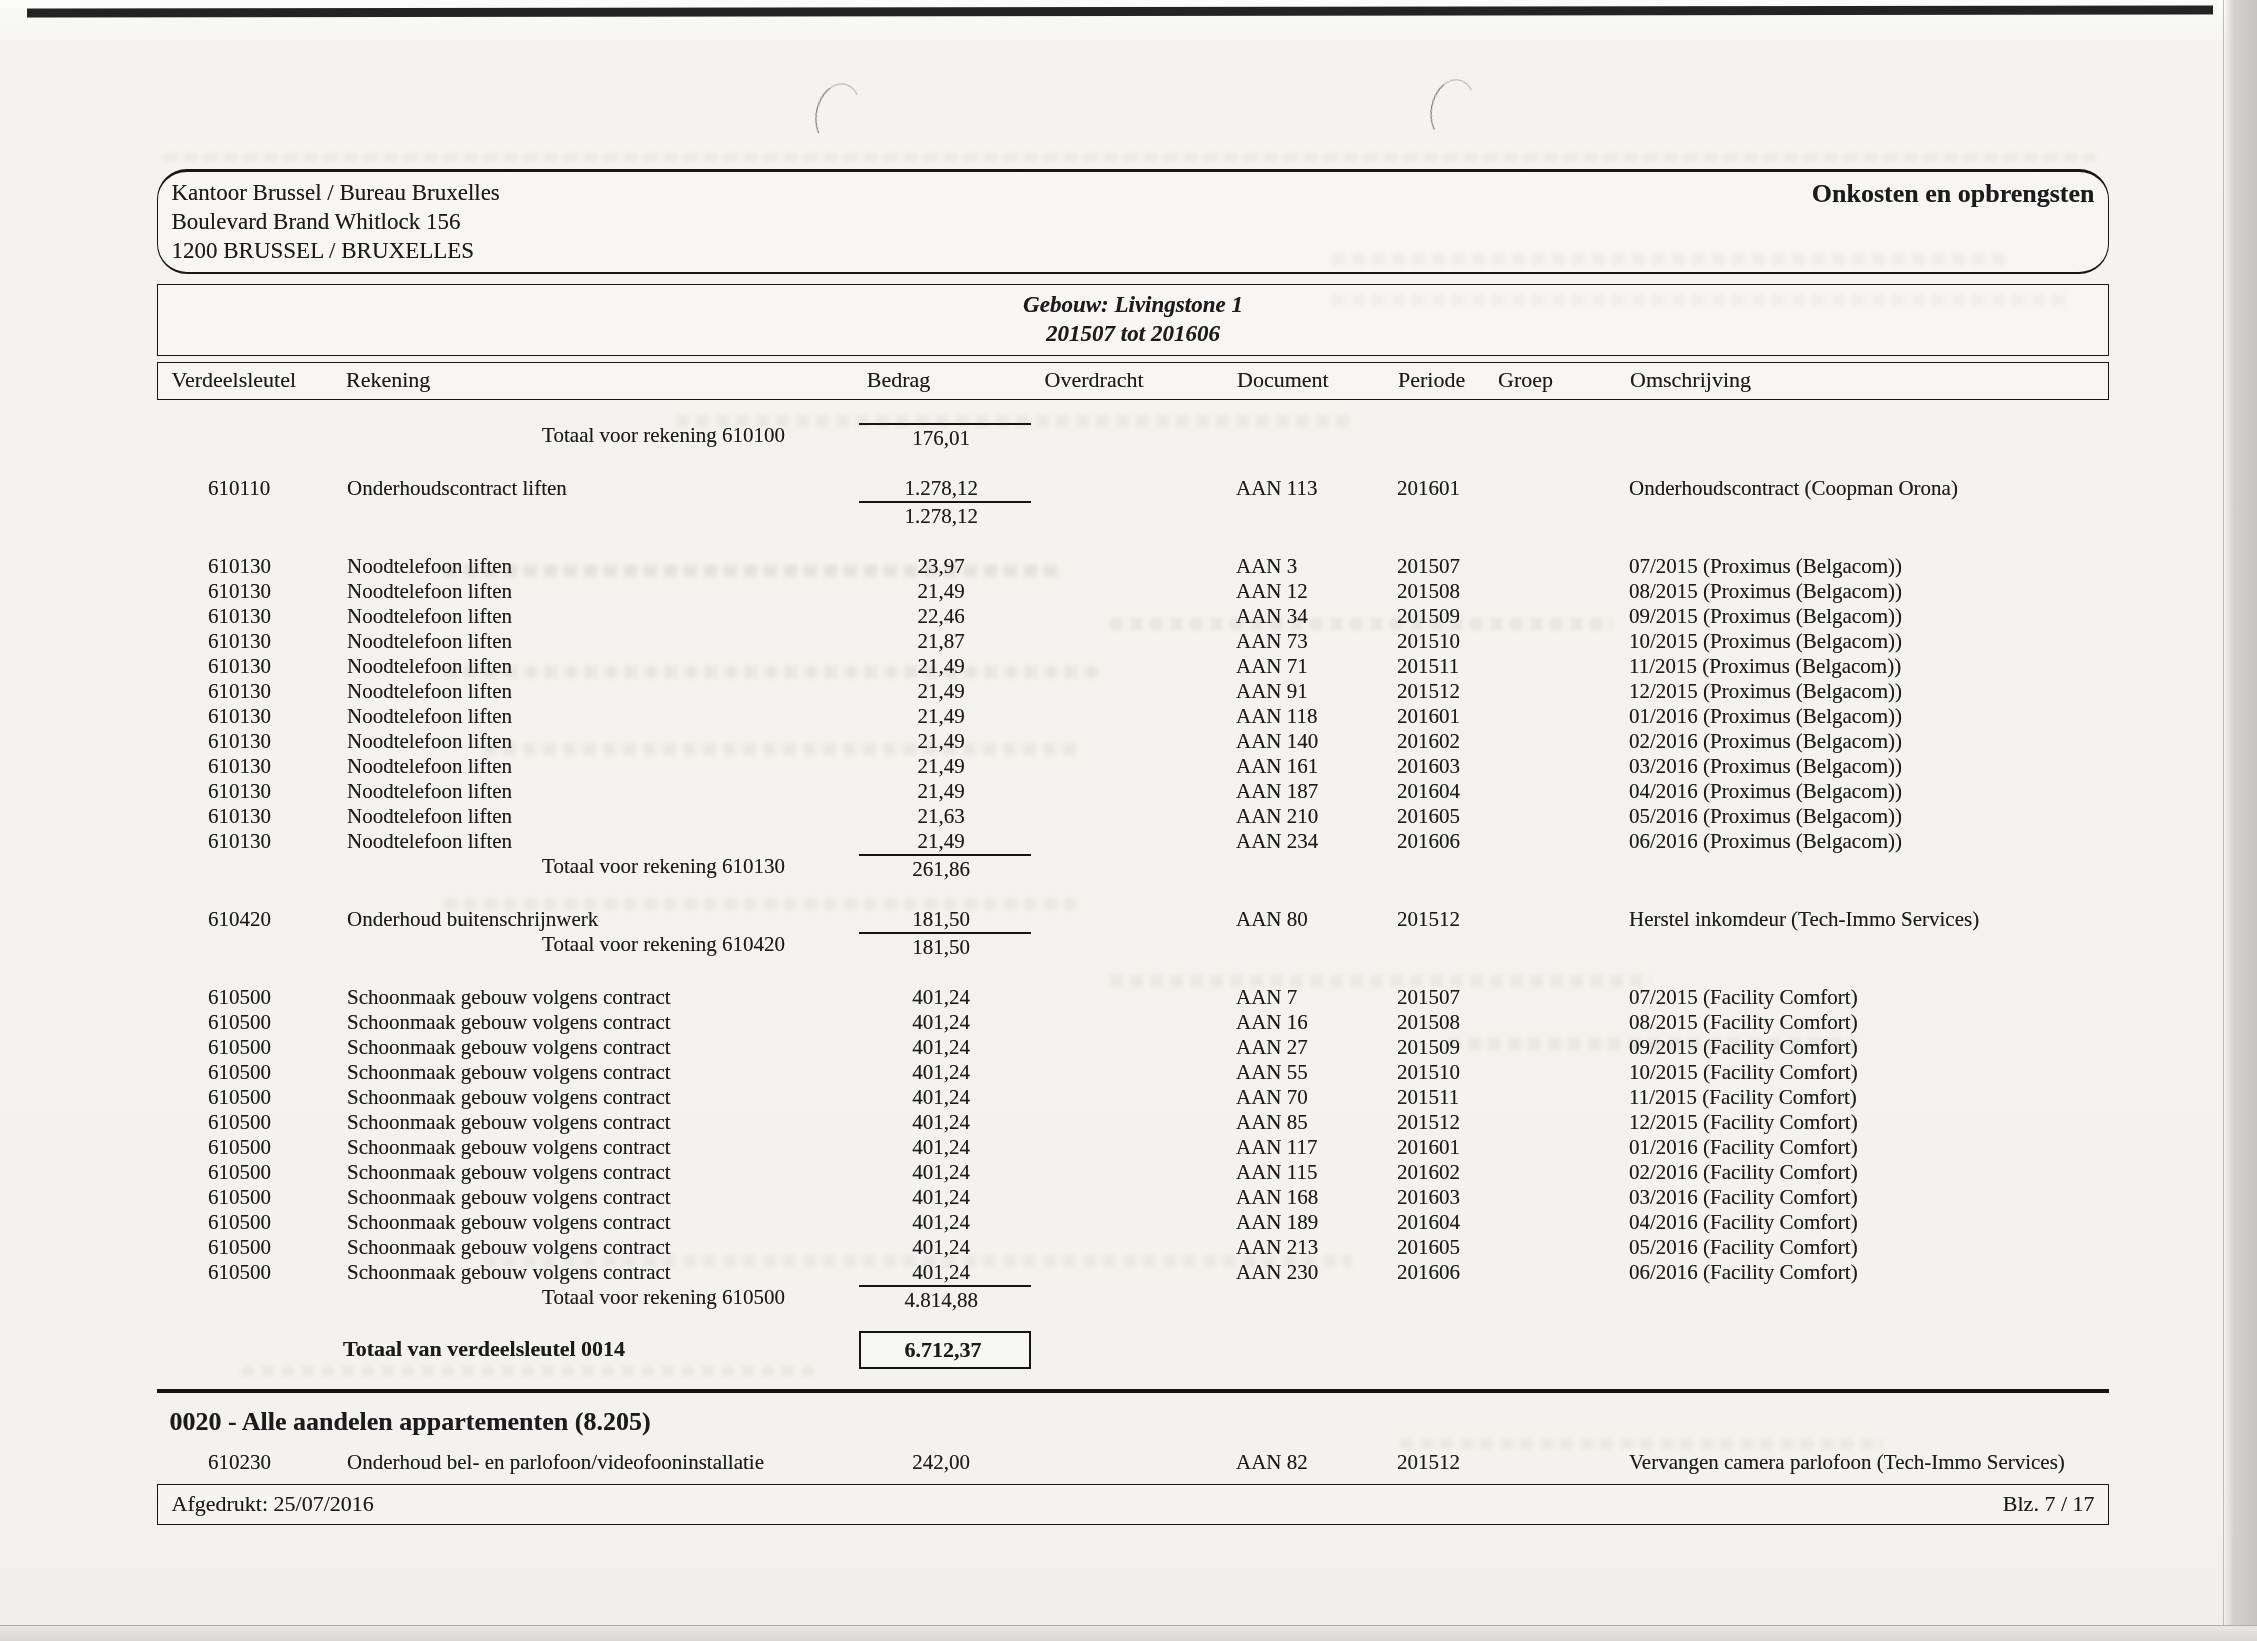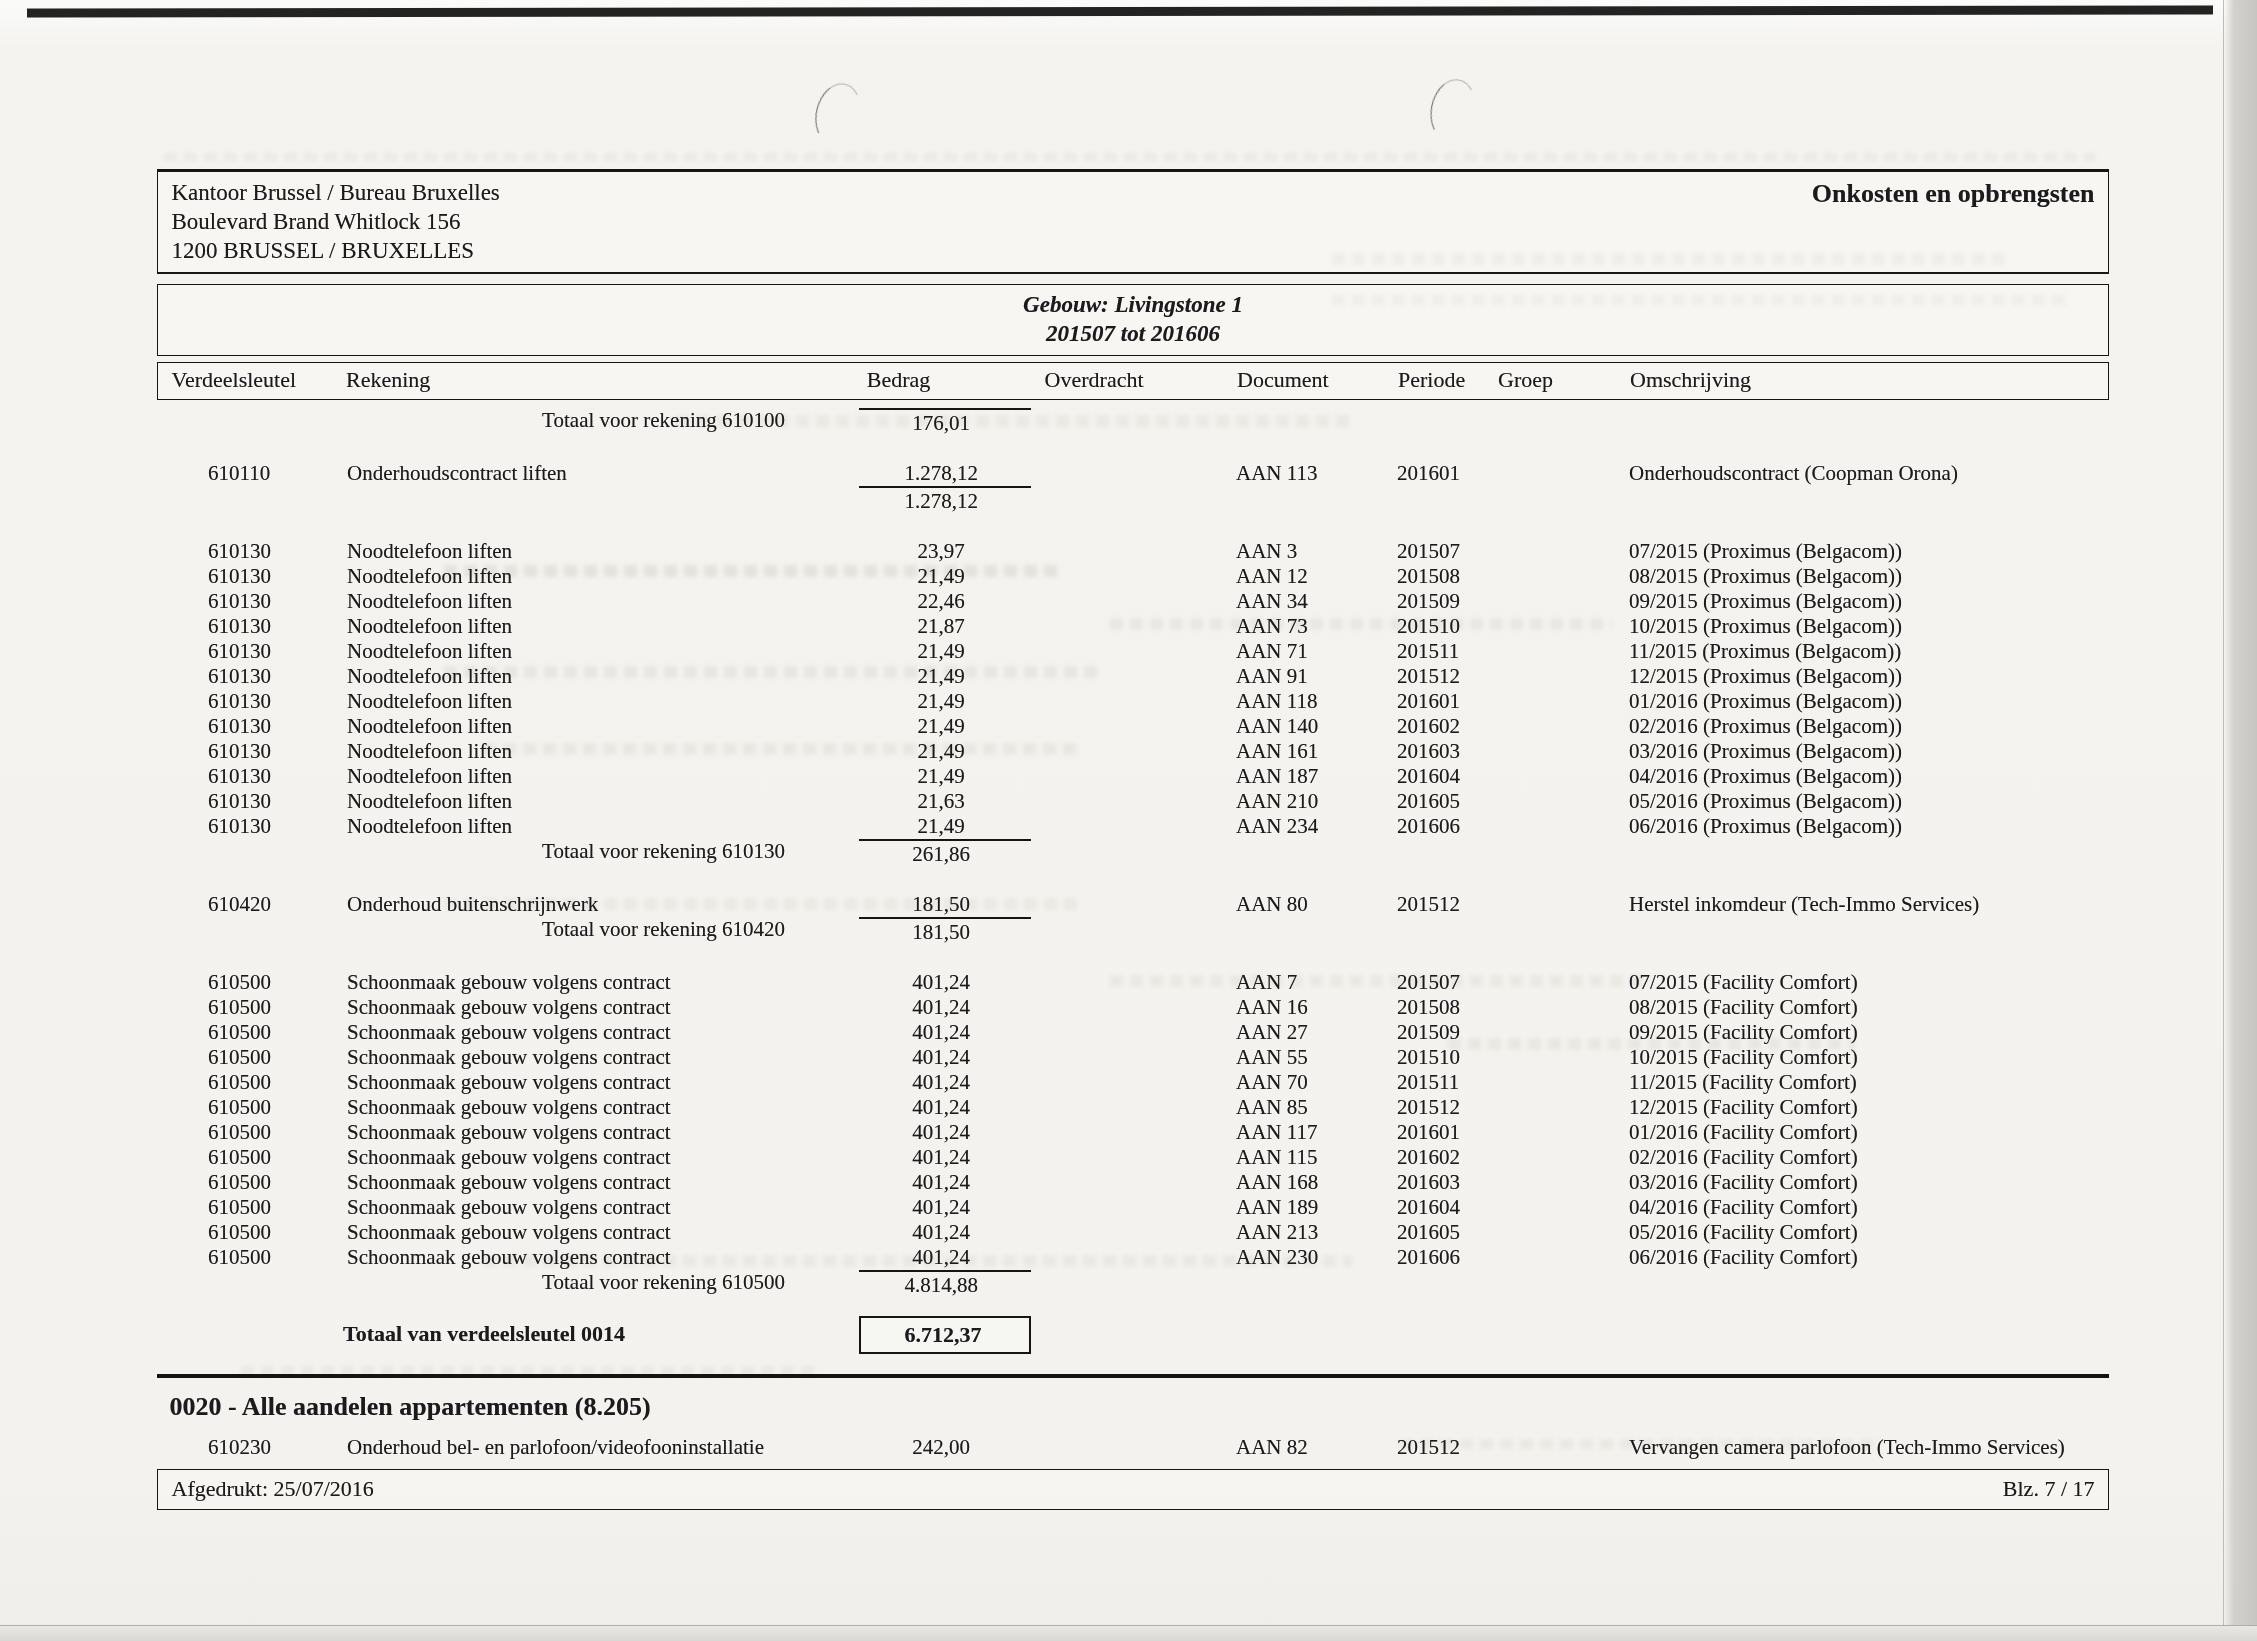--- a/index.html
+++ b/index.html
@@ -11,32 +11,32 @@
   
   .strip-top{position:absolute;left:27px;right:44px;top:6.8px;height:8.7px;background:#232323;transform:rotate(-0.08deg);filter:blur(0.4px);}
   .edge-right{position:absolute;top:0;right:0;width:33px;height:1641px;background:linear-gradient(90deg,rgba(0,0,0,0) 0%,#d2d1ce 30%,#c6c5c2 100%);border-left:1px solid #bdbcb9;}
   .edge-bottom{position:absolute;left:0;bottom:0;height:15.4px;width:2257px;background:linear-gradient(0deg,#d8d7d4,#e9e8e5);border-top:1px solid #aeada9;}
   .punch{position:absolute;width:42px;height:60px;border:1.9px solid transparent;border-left:1.9px solid rgba(55,55,58,.75);border-top:1.9px solid rgba(55,55,58,.35);border-radius:50%;filter:blur(0.4px);}
   .bleed{position:absolute;filter:blur(2.1px);opacity:.5;
     background:repeating-linear-gradient(90deg,rgba(128,126,108,.28) 0 12.6px,rgba(128,126,108,0) 12.6px 20px);}
   
   .doc{position:absolute;left:157px;top:169px;width:1952px;}
   .box{border:1.9px solid #161616;background:rgba(255,255,255,.25);}
-  .address-box{border-top-width:3.9px;border-bottom-width:2.9px;display:flex;justify-content:space-between;align-items:flex-start;padding:5.8px 13.5px 7.7px;}
+  .address-box{border-top-width:3.9px;border-bottom-width:2.9px;display:flex;justify-content:space-between;align-items:flex-start;padding:5.8px 13.5px 7.7px;border-radius:30px;}
   .addr div{font-size:23px;line-height:29px;}
   .report-title{font-size:26px;font-weight:bold;line-height:31px;}
   .building-box{margin-top:9.7px;padding:4.8px 13.5px 6.8px;}
   .building-box div{font-size:23px;line-height:29px;font-weight:bold;font-style:italic;text-align:center;}
   .thead-box{margin-top:5.8px;padding:3.9px 0 5.8px;}
   .grid{display:grid;grid-template-columns:142px 560px 172px 205px 161px 100px 132px 1fr;}
   .thead{font-size:22px;line-height:27px;}
   .thead .h1{padding-left:13.5px}.thead .h2{padding-left:46px}.thead .h3{padding-left:6.8px}
   .thead .h4{padding-left:12.6px}
   
-  .tbody{margin-top:8px;}
+  .tbody{margin-top:23px;}
   .row{font-size:21px;line-height:25px;min-height:25px;}
   .row .c1{padding-left:51px;}
   .row .c2{padding-left:48px;}
   .row .c3{text-align:center;padding-right:7.7px;}
   .row .c8{padding-right:5.8px;}
   .row.gap{height:19.3px;}
   .row.total .tlabel{grid-column:1/3;text-align:right;padding-right:74px;}
   .row.total .c3{grid-column:3;border-top:2.9px solid #151515;padding-top:1px;}
   .row.grand{margin-top:17.4px;font-weight:bold;font-size:22px;}
   .row.grand .tlabel{grid-column:1/3;text-align:left;padding-left:186px;padding-top:5.8px;}

